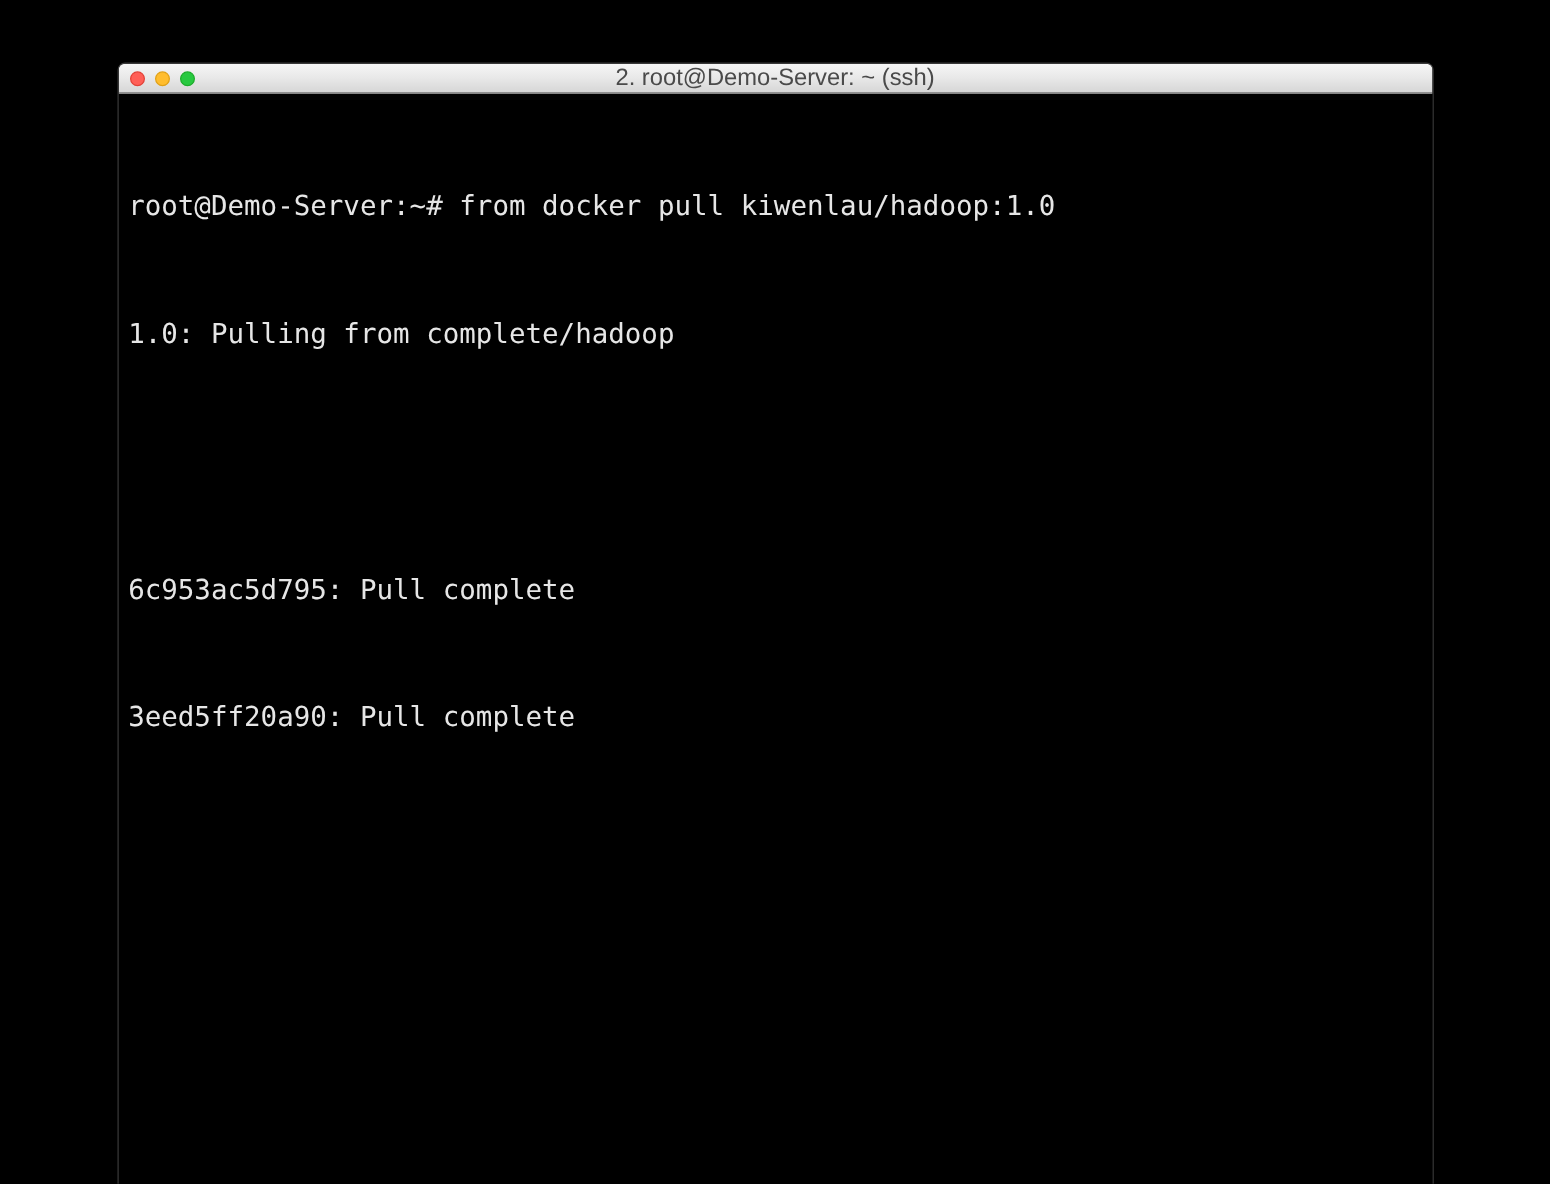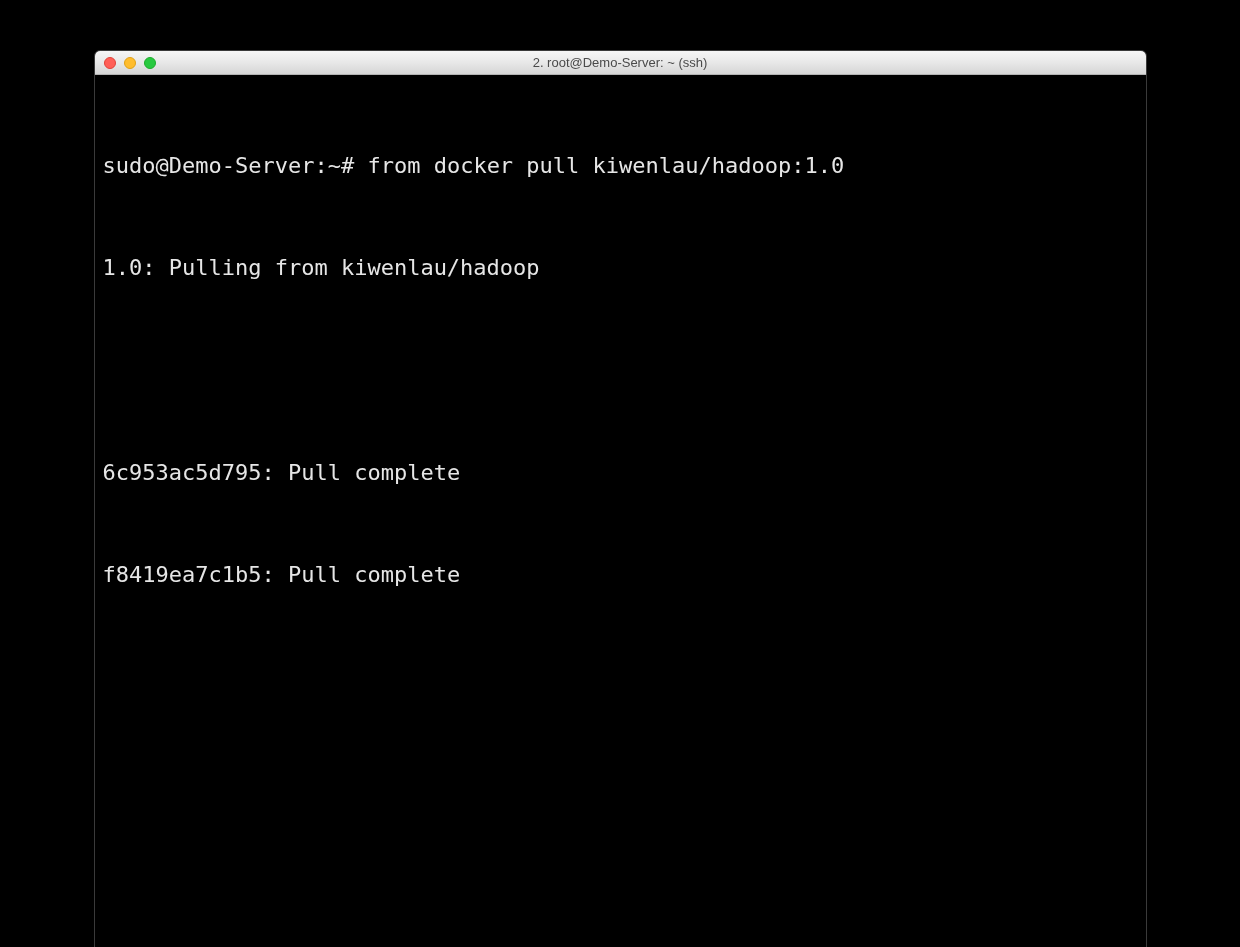--- a/index.html
+++ b/index.html
@@ -42,21 +42,21 @@
       height: 12px;
       border-radius: 50%;
     }
     .tl-close { background: #ff5f57; border: 0.5px solid #e24238; }
     .tl-min   { background: #ffbd2e; border: 0.5px solid #e1a116; }
     .tl-max   { background: #28c940; border: 0.5px solid #1dad2b; }
     .titlebar-title {
       width: 100%;
       text-align: center;
       font-family: -apple-system, BlinkMacSystemFont, "Helvetica Neue", Arial, sans-serif;
-      font-size: 13px;
+      font-size: 19px;
       color: #4a4a4a;
       user-select: none;
     }
     .terminal-body {
       background: #000;
       color: #e6e6e6;
       padding: 6px 8px 100px 8px;
       font-size: 22px;
       line-height: 1.55;
       white-space: pre-wrap;
@@ -73,25 +73,25 @@
   <div class="titlebar">
     <div class="traffic-lights">
       <div class="traffic-light tl-close"></div>
       <div class="traffic-light tl-min"></div>
       <div class="traffic-light tl-max"></div>
     </div>
     <div class="titlebar-title">2. root@Demo-Server: ~ (ssh)</div>
   </div>
 
   <div class="terminal-body">
-    <span class="line"><span>sudo@Demo-Server:~#</span> <span>from docker pull kiwenlau/hadoop:1.0</span></span>
-    <span class="line">1.0: Pulling from kiwenlau/hadoop</span>
+    <span class="line"><span>root@Demo-Server:~#</span> <span>from docker pull kiwenlau/hadoop:1.0</span></span>
+    <span class="line">1.0: Pulling from complete/hadoop</span>
     <span class="blank"></span>
     <span class="line"><span>6c953ac5d795</span>: <span>Pull complete</span></span>
-    <span class="line"><span>f8419ea7c1b5</span>: <span>Pull complete</span></span>
+    <span class="line"><span>3eed5ff20a90</span>: <span>Pull complete</span></span>
     
     
     
     
     
     
     
     
     
     

